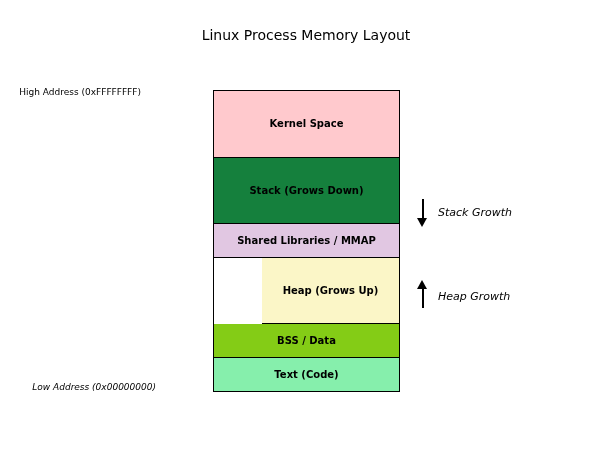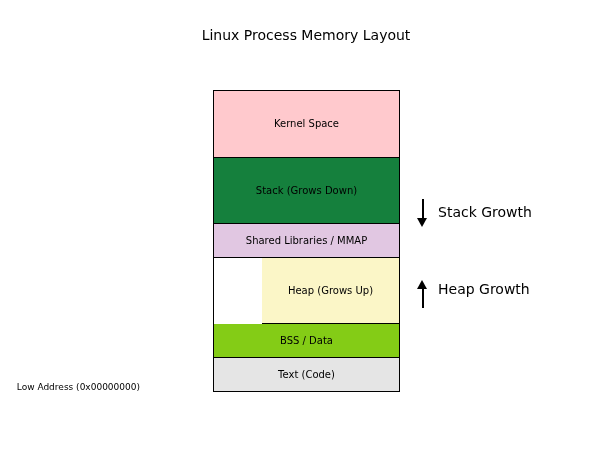--- a/index.html
+++ b/index.html
@@ -10,75 +10,76 @@
   }
   .fig-title{
     position:absolute;left:6px;top:27px;width:600px;text-align:center;
     font-size:14px;line-height:16px;font-weight:400;
   }
   .addr-label{
     position:absolute;font-size:9px;line-height:11px;white-space:nowrap;
     text-align:right;
   }
   .addr-high{right:407px;top:87px;}
-  .addr-low{right:408px;top:382px;}
+  .addr-low{right:392px;top:382px;font-style:italic;}
   .mem-stack{
     position:absolute;left:213px;top:90px;width:187px;height:302px;
     box-sizing:border-box;border:1.5px solid #000;
     display:flex;flex-direction:column;
   }
   .segment{
     display:flex;align-items:center;justify-content:center;
     border-bottom:1.5px solid #000;
-    font-size:10px;font-weight:normal;text-align:center;
+    font-size:10px;font-weight:bold;text-align:center;
     flex-basis:0;min-height:0;
   }
   .segment:last-child{border-bottom:none;}
   .arrow-line{position:absolute;width:2px;background:#000;}
   .arrow-head{position:absolute;width:0;height:0;
     border-left:5.5px solid transparent;border-right:5.5px solid transparent;}
   .arrow-head.down{border-top:9px solid #000;}
   .arrow-head.up{border-bottom:9px solid #000;}
   .stack-line{left:422px;top:199px;height:20px;}
   .stack-head{left:417px;top:218px;}
   .heap-head{left:417px;top:280px;}
   .heap-line{left:422px;top:288px;height:20px;}
   .growth-label{
-    position:absolute;font-size:14px;line-height:11px;white-space:nowrap;
+    position:absolute;font-size:11px;line-height:11px;white-space:nowrap;font-style:italic;
   }
   .stack-growth-label{left:438px;top:207px;}
-  .heap-growth-label{left:438px;top:284px;}
+  .heap-growth-label{left:438px;top:291px;}
 </style>
 </head>
 <body>
 
 <div class="canvas">
 
   <div class="fig-title">Linux Process Memory Layout</div>
 
+  <div class="addr-label addr-high">High Address (0xFFFFFFFF)</div>
 
   <div class="addr-label addr-low">Low Address (0x00000000)</div>
 
   <div class="mem-stack" style="border-color: rgb(0, 0, 0);">
     <div class="segment" style="background: rgb(255, 201, 205); flex-grow: 2;">
       <span>Kernel Space</span>
     </div>
     <div class="segment" style="background: #15803d; flex-grow: 2;">
       <span>Stack (Grows Down)</span>
     </div>
     <div class="segment" style="background: rgb(225, 199, 226); flex-grow: 1;">
       <span>Shared Libraries / MMAP</span>
     </div>
     <div class="segment" style="background: rgb(251, 246, 199); flex-grow: 2; margin-left: 48px;">
       <span>Heap (Grows Up)</span>
     </div>
     <div class="segment" style="background: #84cc16; flex-grow: 1;">
       <span>BSS / Data</span>
     </div>
-    <div class="segment" style="background: #e5e5e5; flex-grow: 1;">
+    <div class="segment" style="background: #86efac; flex-grow: 1;">
       <span>Text (Code)</span>
     </div>
   </div>
 
   <div class="arrow-line stack-line"></div>
   <div class="arrow-head down stack-head"></div>
   <div class="growth-label stack-growth-label">Stack Growth</div>
 
   <div class="arrow-head up heap-head"></div>
   <div class="arrow-line heap-line"></div>

